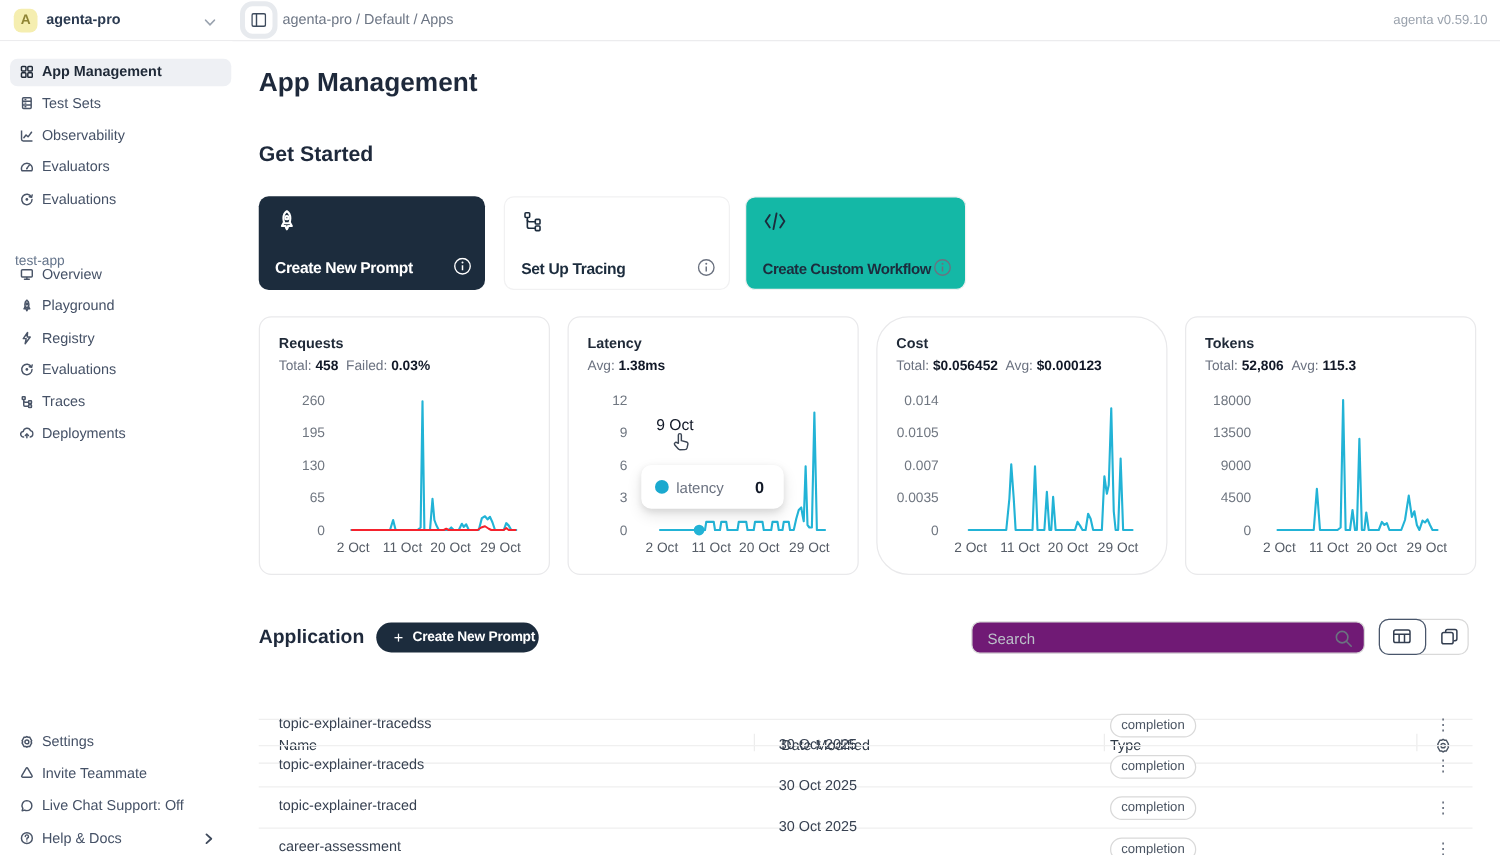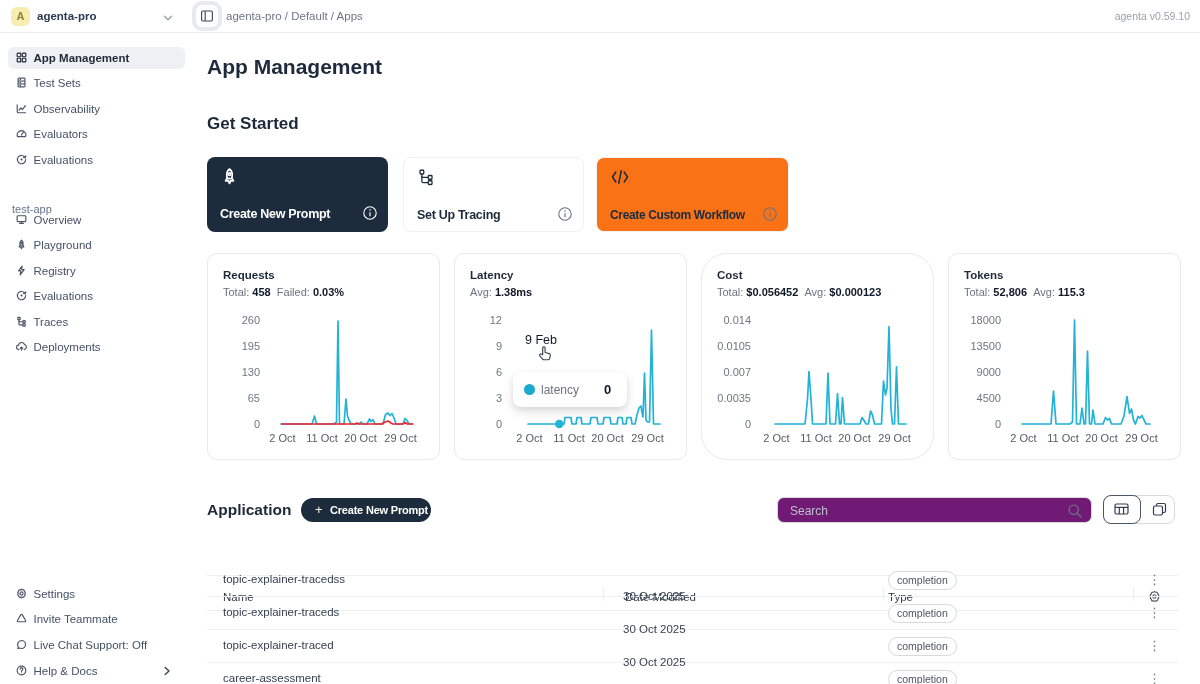--- a/index.html
+++ b/index.html
@@ -31,21 +31,21 @@
 
 #main { position:absolute; left:186px; top:33px; width:1014px; height:651px; }
 h1 { position:absolute; left:21px; top:22px; font-size:21px; font-weight:700;
   color:#1e293b; letter-spacing:0; }
 h2.getstarted { position:absolute; left:21px; top:81px; font-size:17px; font-weight:700;
   color:#1e293b; }
 
 .gcard { position:absolute; top:124px; height:75px; border-radius:8px; }
 #gcard1 { left:21px; width:181px; background:#1c2c3d; color:#fff; }
 #gcard2 { left:217px; width:181px; border:1px solid #f1f1f2; background:#fff; color:#1c2c3d; }
-#gcard3 { left:410px; width:193px; border:1px solid #f1f1f2; background:#f97316; color:#1c2c3d; }
+#gcard3 { left:410px; width:177px; border:1px solid #f1f1f2; background:#14b8a6; color:#1c2c3d; }
 .gcard .gico { position:absolute; left:13px; top:10px; }
 .gcard .gtitle { position:absolute; left:13px; top:50px; font-size:12.5px; font-weight:700; letter-spacing:-0.3px; white-space:nowrap; }
 .gcard .ginfo { position:absolute; right:11px; top:49px; }
 
 .mcard { position:absolute; top:220px; width:233px; height:207px; border:1px solid #e9e9eb;
   border-radius:10px; background:#fff; }
 #mc1 { left:21px; } #mc2 { left:268px; } #mc3 { left:515px;border-radius:26px; } #mc4 { left:762px; }
 .mchart { position:absolute; left:0; top:0; }
 
 #apph { position:absolute; left:21px; top:468px; font-size:15.5px; font-weight:700; color:#1e293b; }
@@ -330,21 +330,21 @@
     <text x="52" y="147.8" font-size="11" fill="#6f7680" text-anchor="end">4500</text>
     <text x="52" y="173.8" font-size="11" fill="#6f7680" text-anchor="end">0</text>
     <text x="74.5" y="187.5" font-size="11" fill="#555c66" text-anchor="middle">2 Oct</text>
     <text x="114" y="187.5" font-size="11" fill="#555c66" text-anchor="middle">11 Oct</text>
     <text x="152.5" y="187.5" font-size="11" fill="#555c66" text-anchor="middle">20 Oct</text>
     <text x="192.5" y="187.5" font-size="11" fill="#555c66" text-anchor="middle">29 Oct</text>
     <polyline points="73,170 102,170 104.5,137 107,170 121,170 123.5,168 125.5,66 127.5,170 131,170 133,154 135,170 136.5,170 138.5,97 140.5,170 142.5,170 144,156 146,170 154,170 156.5,163.5 158.5,166 160.5,164.5 162.5,170 172,170 175,162 178,142.5 180.5,159.5 182.5,155 184.5,166 186.5,170 189,162.5 191,164 193,161.5 195,166 197,170 201,170" fill="none" stroke="#22b3d6" stroke-width="1.7" stroke-linejoin="round" stroke-linecap="round"></polyline>
     </svg>
     </div>
 
-  <div class="abs" style="left:339px; top:300px; font-size:12.5px; color:#111827; font-weight:500;">9 Feb</div>
+  <div class="abs" style="left:339px; top:300px; font-size:12.5px; color:#111827; font-weight:500;">9 Oct</div>
   <svg class="abs" style="left:351px; top:312px;" width="16" height="17" viewBox="0 0 18 19" fill="#fff" stroke="#3b4554" stroke-width="1.3" stroke-linejoin="round">
       <path d="M6.4 10.8V3.4a1.35 1.35 0 0 1 2.7 0v5l4.7 1.2c.85.2 1.4 1.05 1.2 1.9l-.75 3.4a2.1 2.1 0 0 1-2 1.6H7.8c-.6 0-1.2-.25-1.6-.75l-3-3.5c-.5-.6-.45-1.5.15-2 .55-.5 1.4-.45 1.95.1z"></path>
     </svg>
   <div class="abs" style="left:327px; top:339px; width:114px; height:35px; background:#fff; border-radius:8px; box-shadow:0 5px 12px rgba(0,0,0,0.11), 0 2px 5px rgba(0,0,0,0.08);">
     <div class="abs" style="left:11px; top:12px; width:11px; height:11px; border-radius:50%; background:#1aa9cf;"></div>
     <div class="abs" style="left:28px; top:10.5px; font-size:12px; color:#6b7280;">latency</div>
     <div class="abs" style="left:91px; top:9.5px; font-size:13px; color:#111827; font-weight:700;">0</div>
   </div>
 
   <div id="apph">Application</div>

